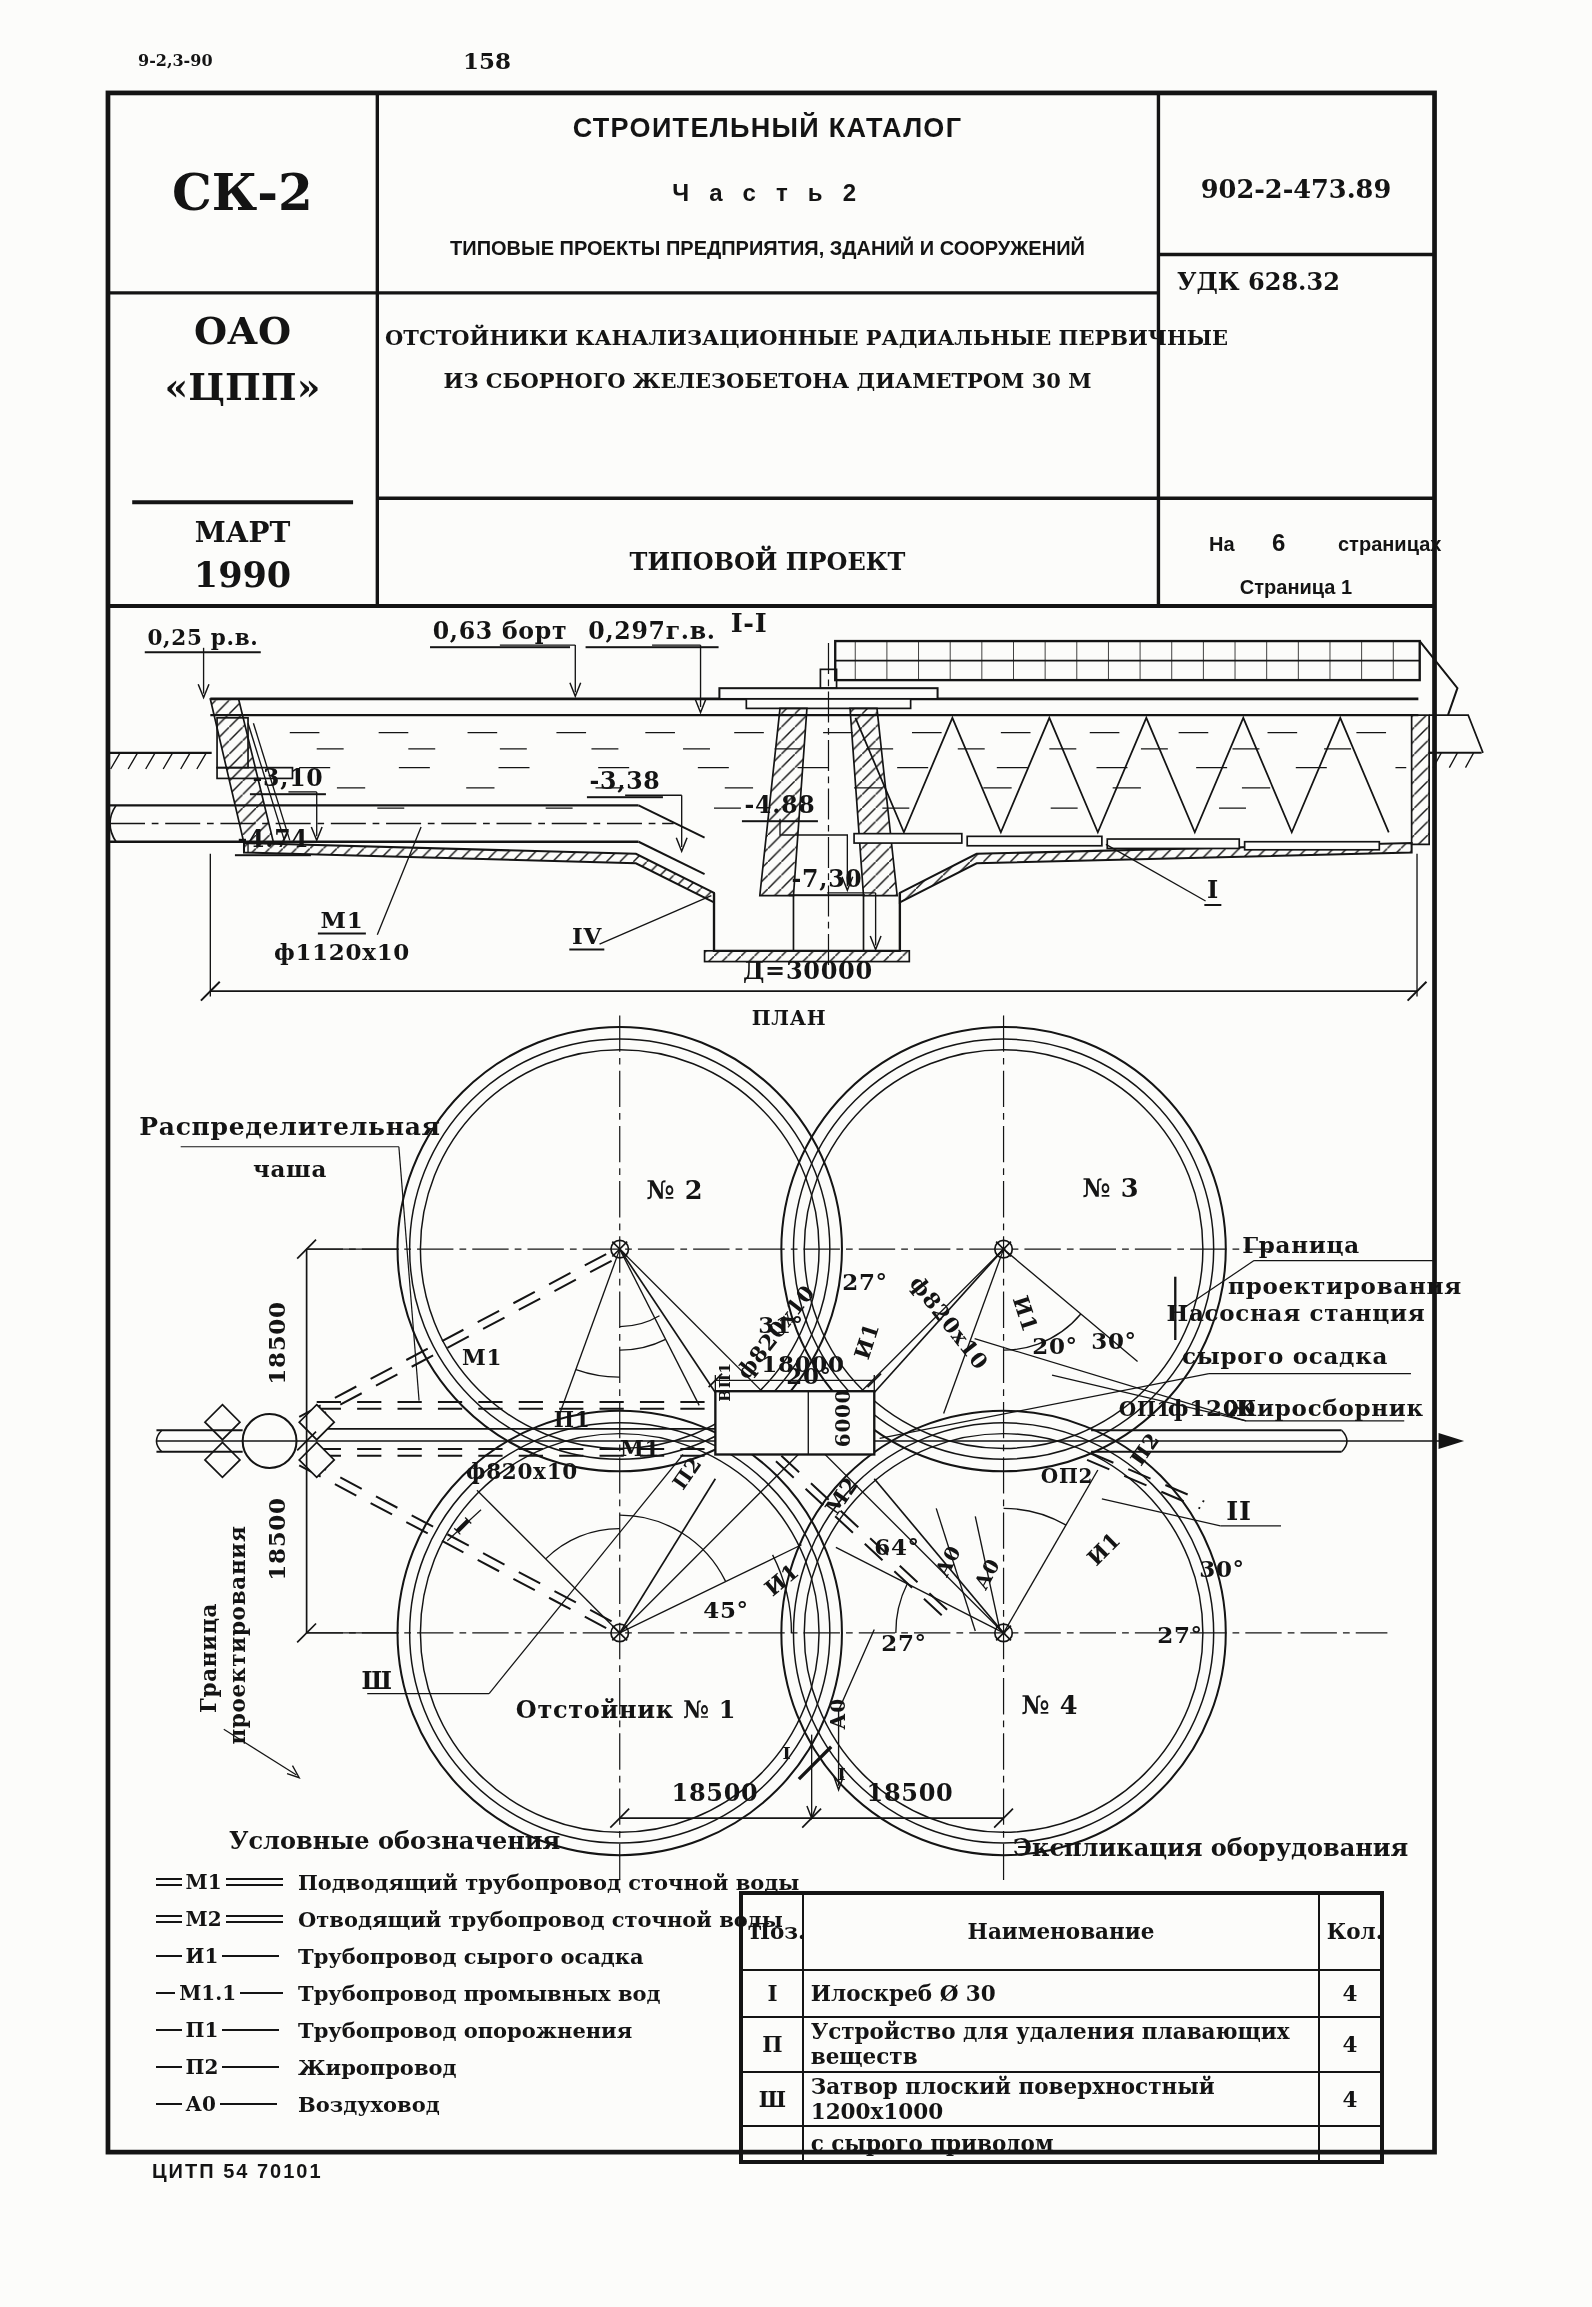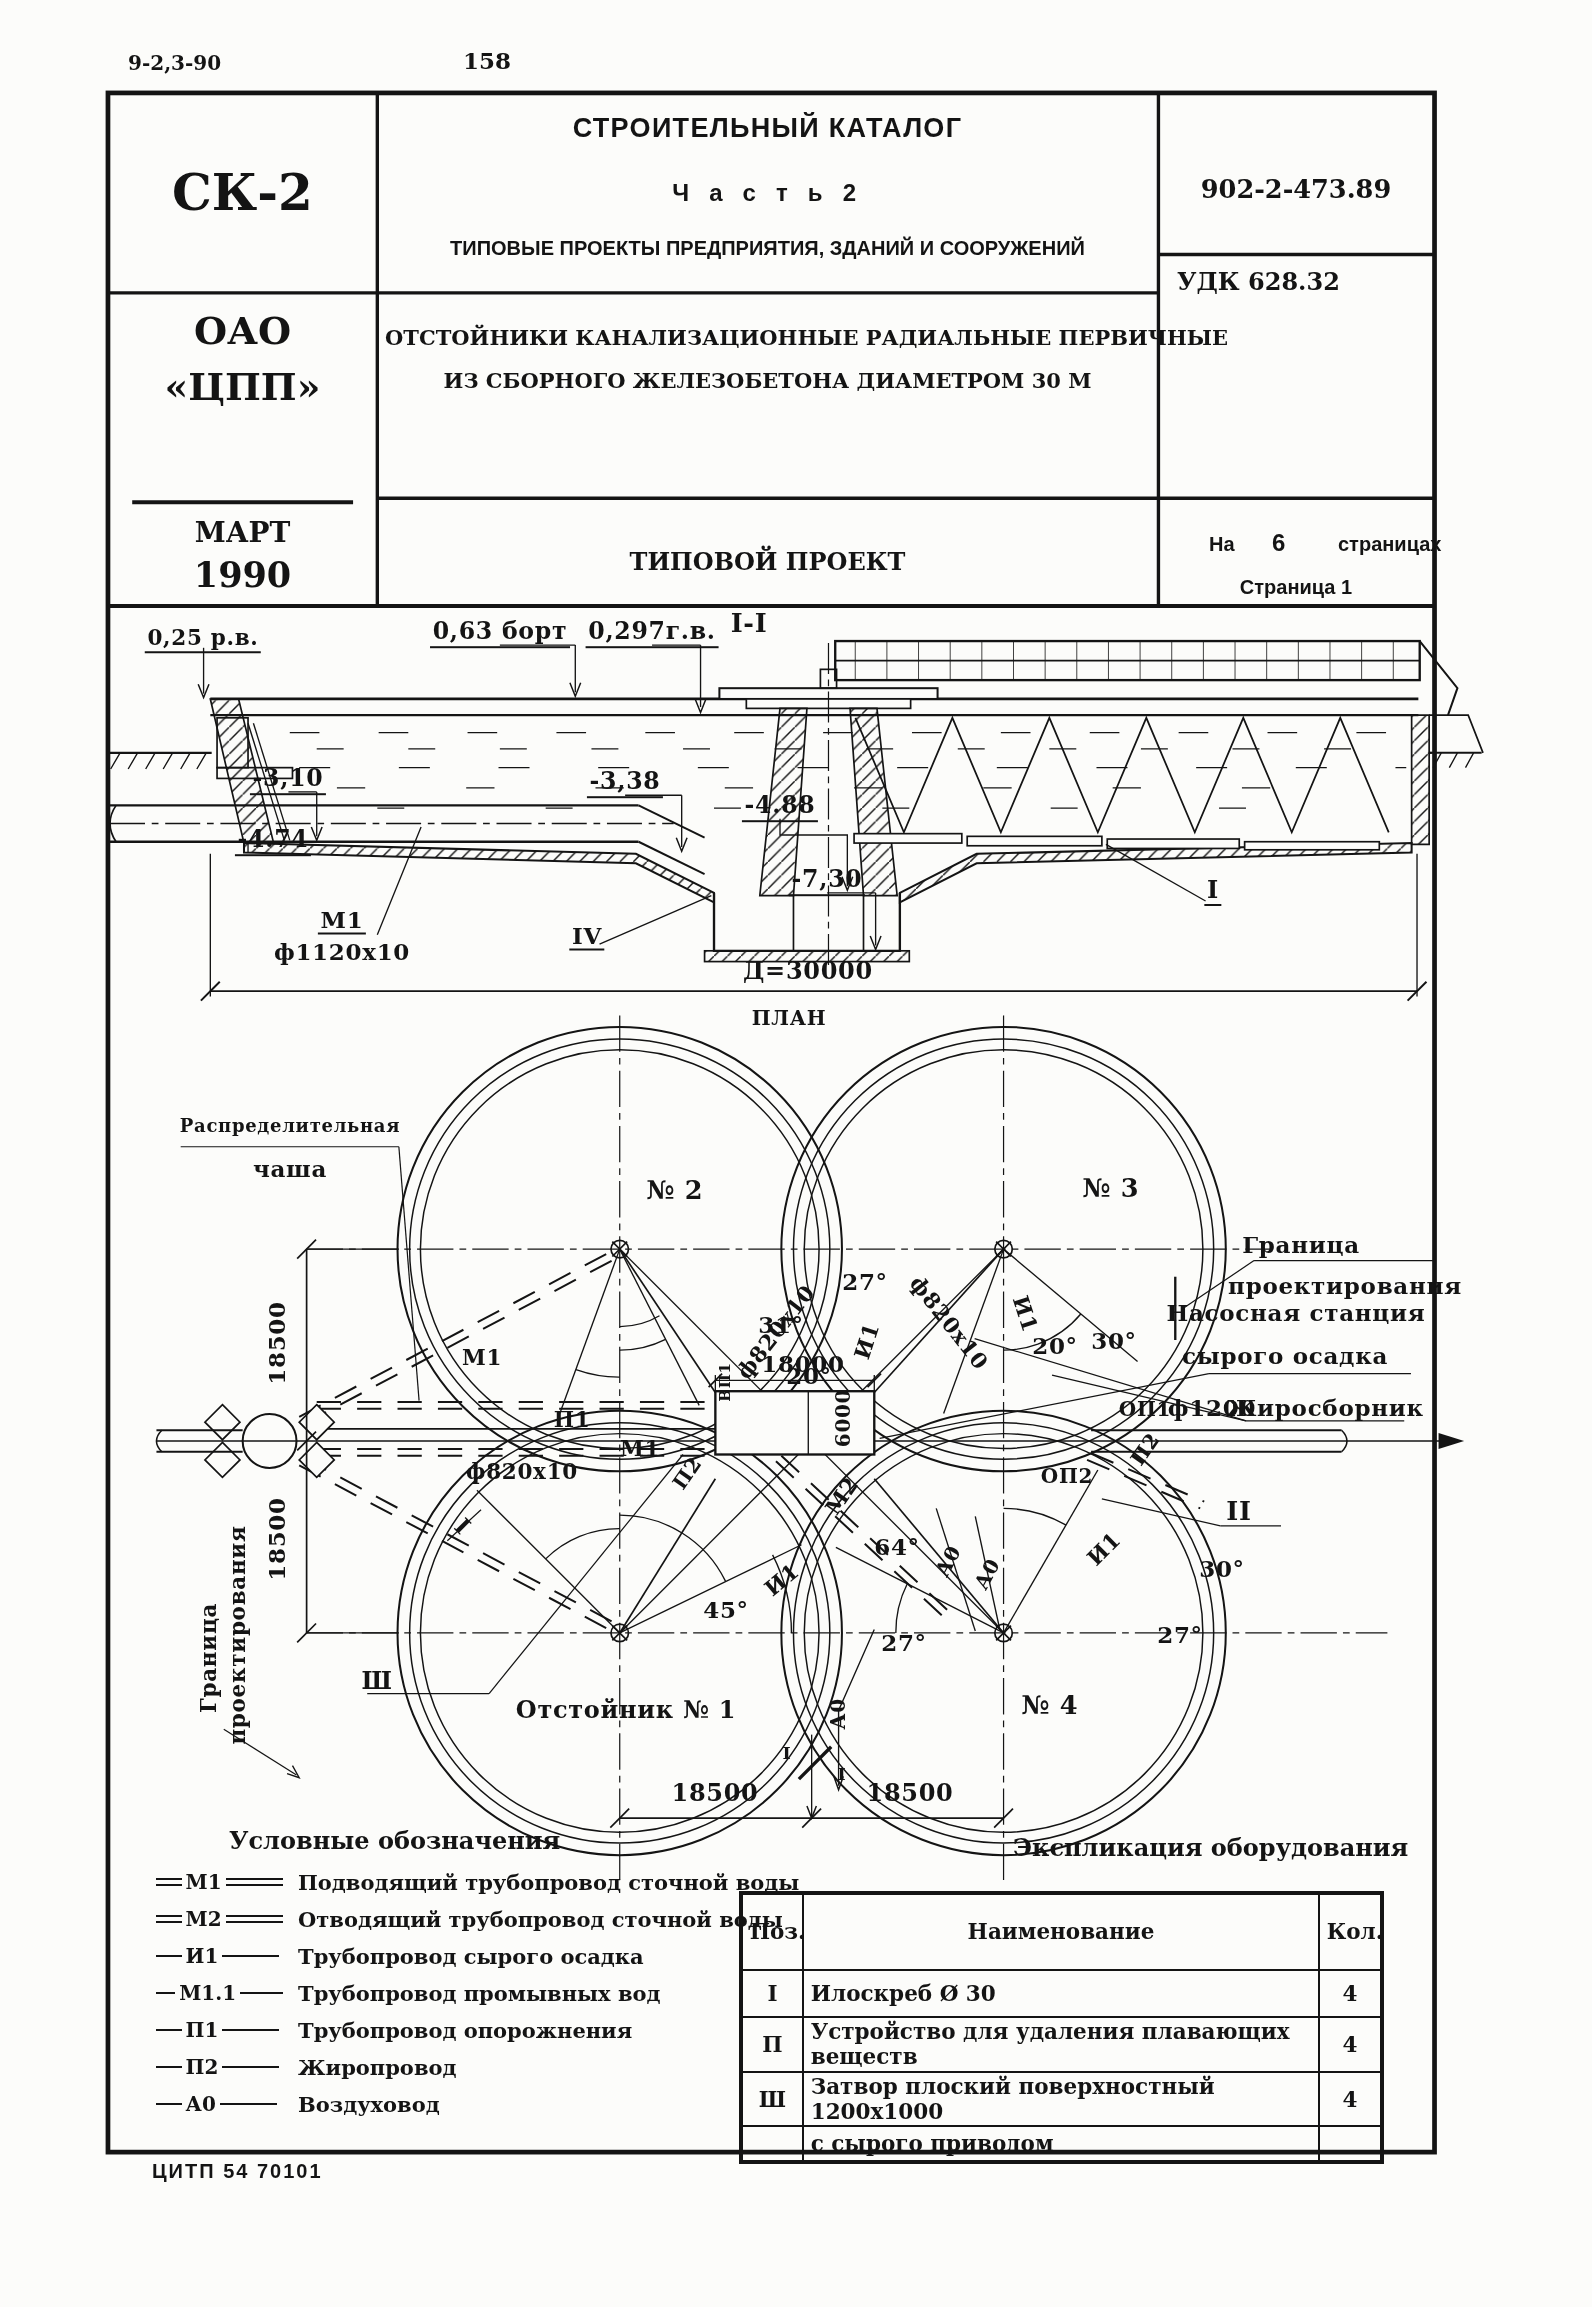--- a/index.html
+++ b/index.html
@@ -289,21 +289,21 @@
       <line x1="920" y1="2700" x2="1490" y2="2700" stroke-width="2.5"></line>
       <line x1="906" y1="2714" x2="934" y2="2686" stroke-width="2.5"></line>
       <line x1="1191" y1="2714" x2="1219" y2="2686" stroke-width="2.5"></line>
       <line x1="1476" y1="2714" x2="1504" y2="2686" stroke-width="2.5"></line>
       <line x1="1205" y1="2576" x2="1205" y2="2700" stroke-width="2"></line>
       <path d="M1198 2682 L1205 2700 L1212 2682" stroke-width="2.2"></path>
       <line x1="1186" y1="2642" x2="1234" y2="2594" stroke-width="5"></line>
     </g>
   </svg>
 
-  <div class="abs" style="left:128px;top:51px;font-size:20px;font-weight:700;">9-2,3-90</div>
+  <div class="abs" style="left:138px;top:51px;font-size:16px;font-weight:700;">9-2,3-90</div>
   <div class="abs" style="left:463px;top:47px;font-size:23px;font-weight:700;">158</div>
 
   <div>
     <div class="abs ctr" style="left:108px;top:163px;width:269px;font-size:50px;font-weight:700;">СК-2</div>
     <div class="abs ctr sans" style="left:377px;top:113px;width:781px;font-size:27px;font-weight:700;letter-spacing:1.3px;">СТРОИТЕЛЬНЫЙ КАТАЛОГ</div>
     <div class="abs ctr sans" style="left:377px;top:179px;width:781px;font-size:24px;font-weight:700;letter-spacing:6.7px;">Ч а с т ь  2</div>
     <div class="abs ctr sans" style="left:377px;top:237px;width:781px;font-size:20px;font-weight:700;">ТИПОВЫЕ ПРОЕКТЫ ПРЕДПРИЯТИЯ, ЗДАНИЙ И СООРУЖЕНИЙ</div>
     <div class="abs ctr" style="left:1158px;top:174px;width:276px;font-size:25.6px;font-weight:700;">902-2-473.89</div>
     <div class="abs ctr" style="left:108px;top:308px;width:269px;font-size:38px;font-weight:700;">ОАО</div>
     <div class="abs ctr" style="left:108px;top:364px;width:269px;font-size:38px;font-weight:700;">«ЦПП»</div>
@@ -334,21 +334,21 @@
       <span class="ann u" style="left: 342px; top: 921px; font-size: 23px; transform: translate(-50%, -50%);">М1</span>
       <span class="ann" style="left: 342px; top: 951px; font-size: 23px; transform: translate(-50%, -50%);">ф1120х10</span>
       <span class="ann u" style="left: 587px; top: 937px; font-size: 23px; transform: translate(-50%, -50%);">IV</span>
       <span class="ann" style="left: 808px; top: 971px; font-size: 24px; transform: translate(-50%, -50%);">Д=30000</span>
       <span class="ann u" style="left: 1213px; top: 892px; font-size: 24px; transform: translate(-50%, -50%);">I</span>
       <span class="ann" style="left: 789px; top: 1018px; font-size: 20px; transform: translate(-50%, -50%);">ПЛАН</span>
       <span class="ann" style="left: 675px; top: 1191px; font-size: 25.6px; transform: translate(-50%, -50%);">№ 2</span>
       <span class="ann" style="left: 1111px; top: 1189px; font-size: 25.6px; transform: translate(-50%, -50%);">№ 3</span>
       <span class="ann" style="left: 626px; top: 1710px; font-size: 24px; transform: translate(-50%, -50%);">Отстойник № 1</span>
       <span class="ann" style="left: 1050px; top: 1706px; font-size: 25.6px; transform: translate(-50%, -50%);">№ 4</span>
-      <span class="ann" style="left: 290px; top: 1126px; font-size: 18px; transform: translate(-50%, -50%);">Распределительная</span>
+      <span class="ann" style="left: 290px; top: 1126px; font-size: 25px; transform: translate(-50%, -50%);">Распределительная</span>
       <span class="ann" style="left: 290px; top: 1168px; font-size: 23px; transform: translate(-50%, -50%);">чаша</span>
       <span class="ann" style="left: 1301px; top: 1244px; font-size: 23px; transform: translate(-50%, -50%);">Граница</span>
       <span class="ann" style="left: 1345px; top: 1285px; font-size: 23px; transform: translate(-50%, -50%);">проектирования</span>
       <span class="ann" style="left: 1296px; top: 1312px; font-size: 23px; transform: translate(-50%, -50%);">Насосная станция</span>
       <span class="ann" style="left: 1285px; top: 1355px; font-size: 23px; transform: translate(-50%, -50%);">сырого осадка</span>
       <span class="ann" style="left: 1325px; top: 1407px; font-size: 23px; transform: translate(-50%, -50%);">Жиросборник</span>
       <span class="ann" style="left: 1239px; top: 1512px; font-size: 25.6px; transform: translate(-50%, -50%);">II</span>
       <span class="ann" style="left: 209px; top: 1658px; font-size: 21.5px; transform: translate(-50%, -50%) rotate(-90deg);">Граница</span>
       <span class="ann" style="left: 238px; top: 1635px; font-size: 21.5px; transform: translate(-50%, -50%) rotate(-90deg);">проектирования</span>
       <span class="ann" style="left: 276px; top: 1343px; font-size: 23px; transform: translate(-50%, -50%) rotate(-90deg);">18500</span>

